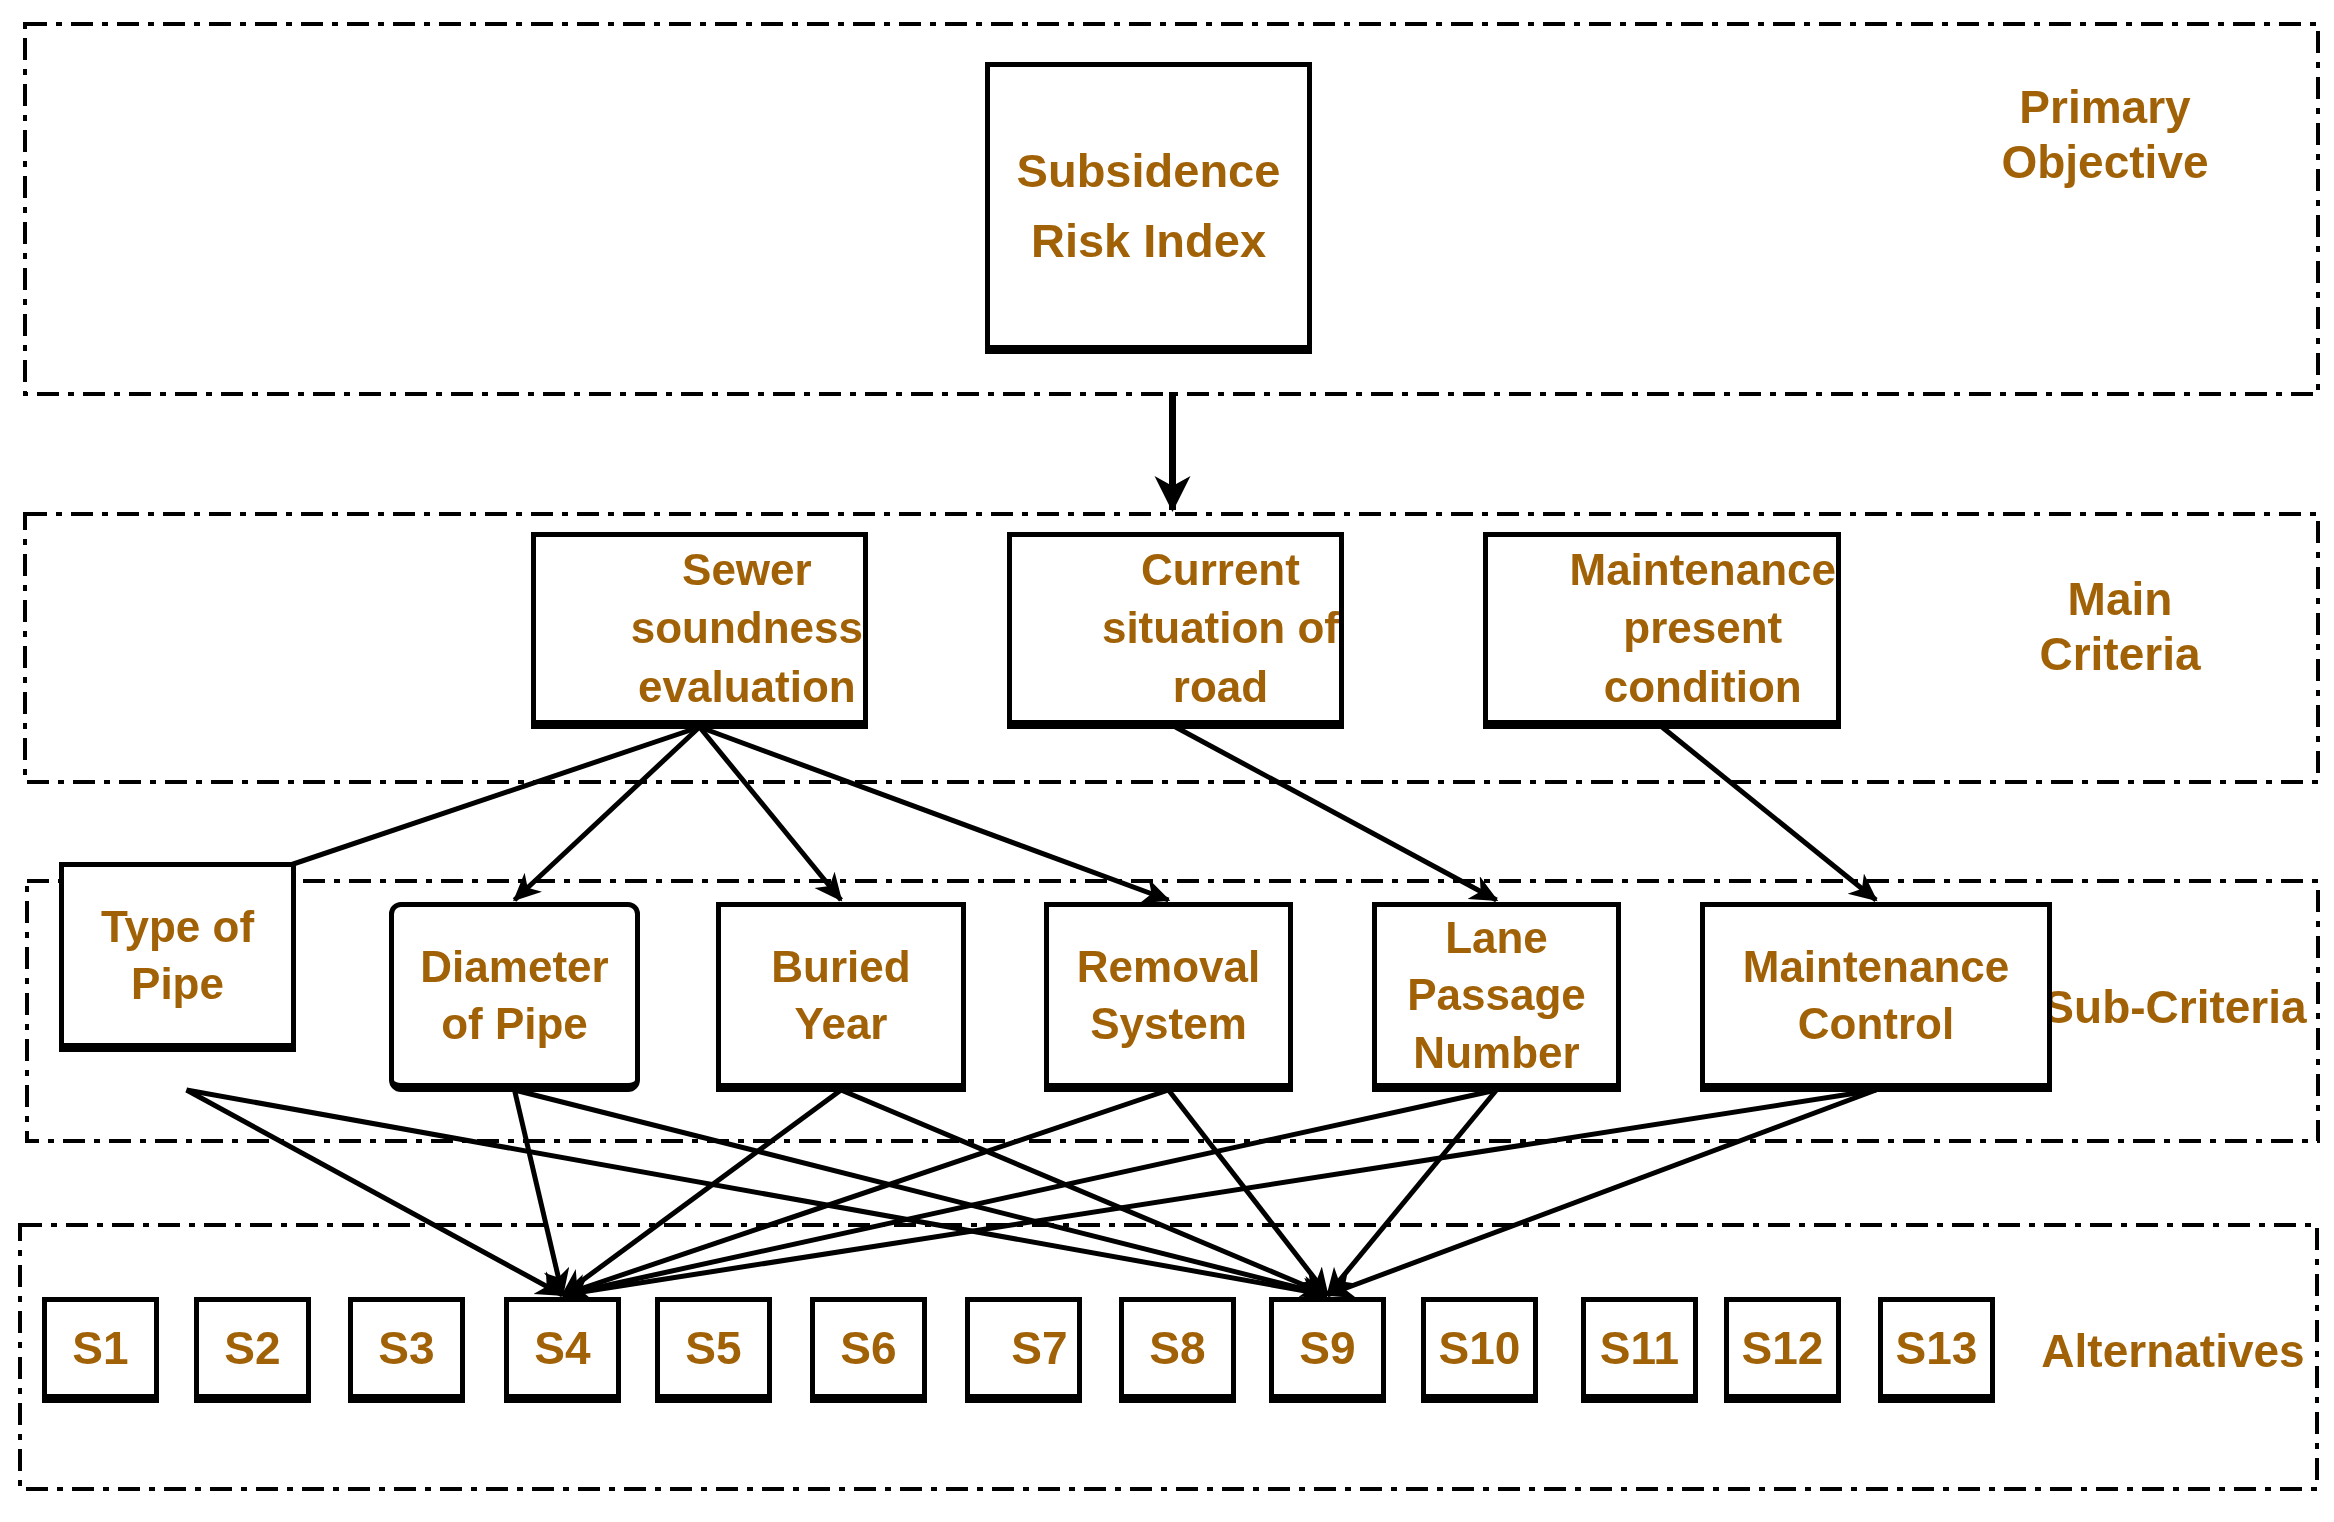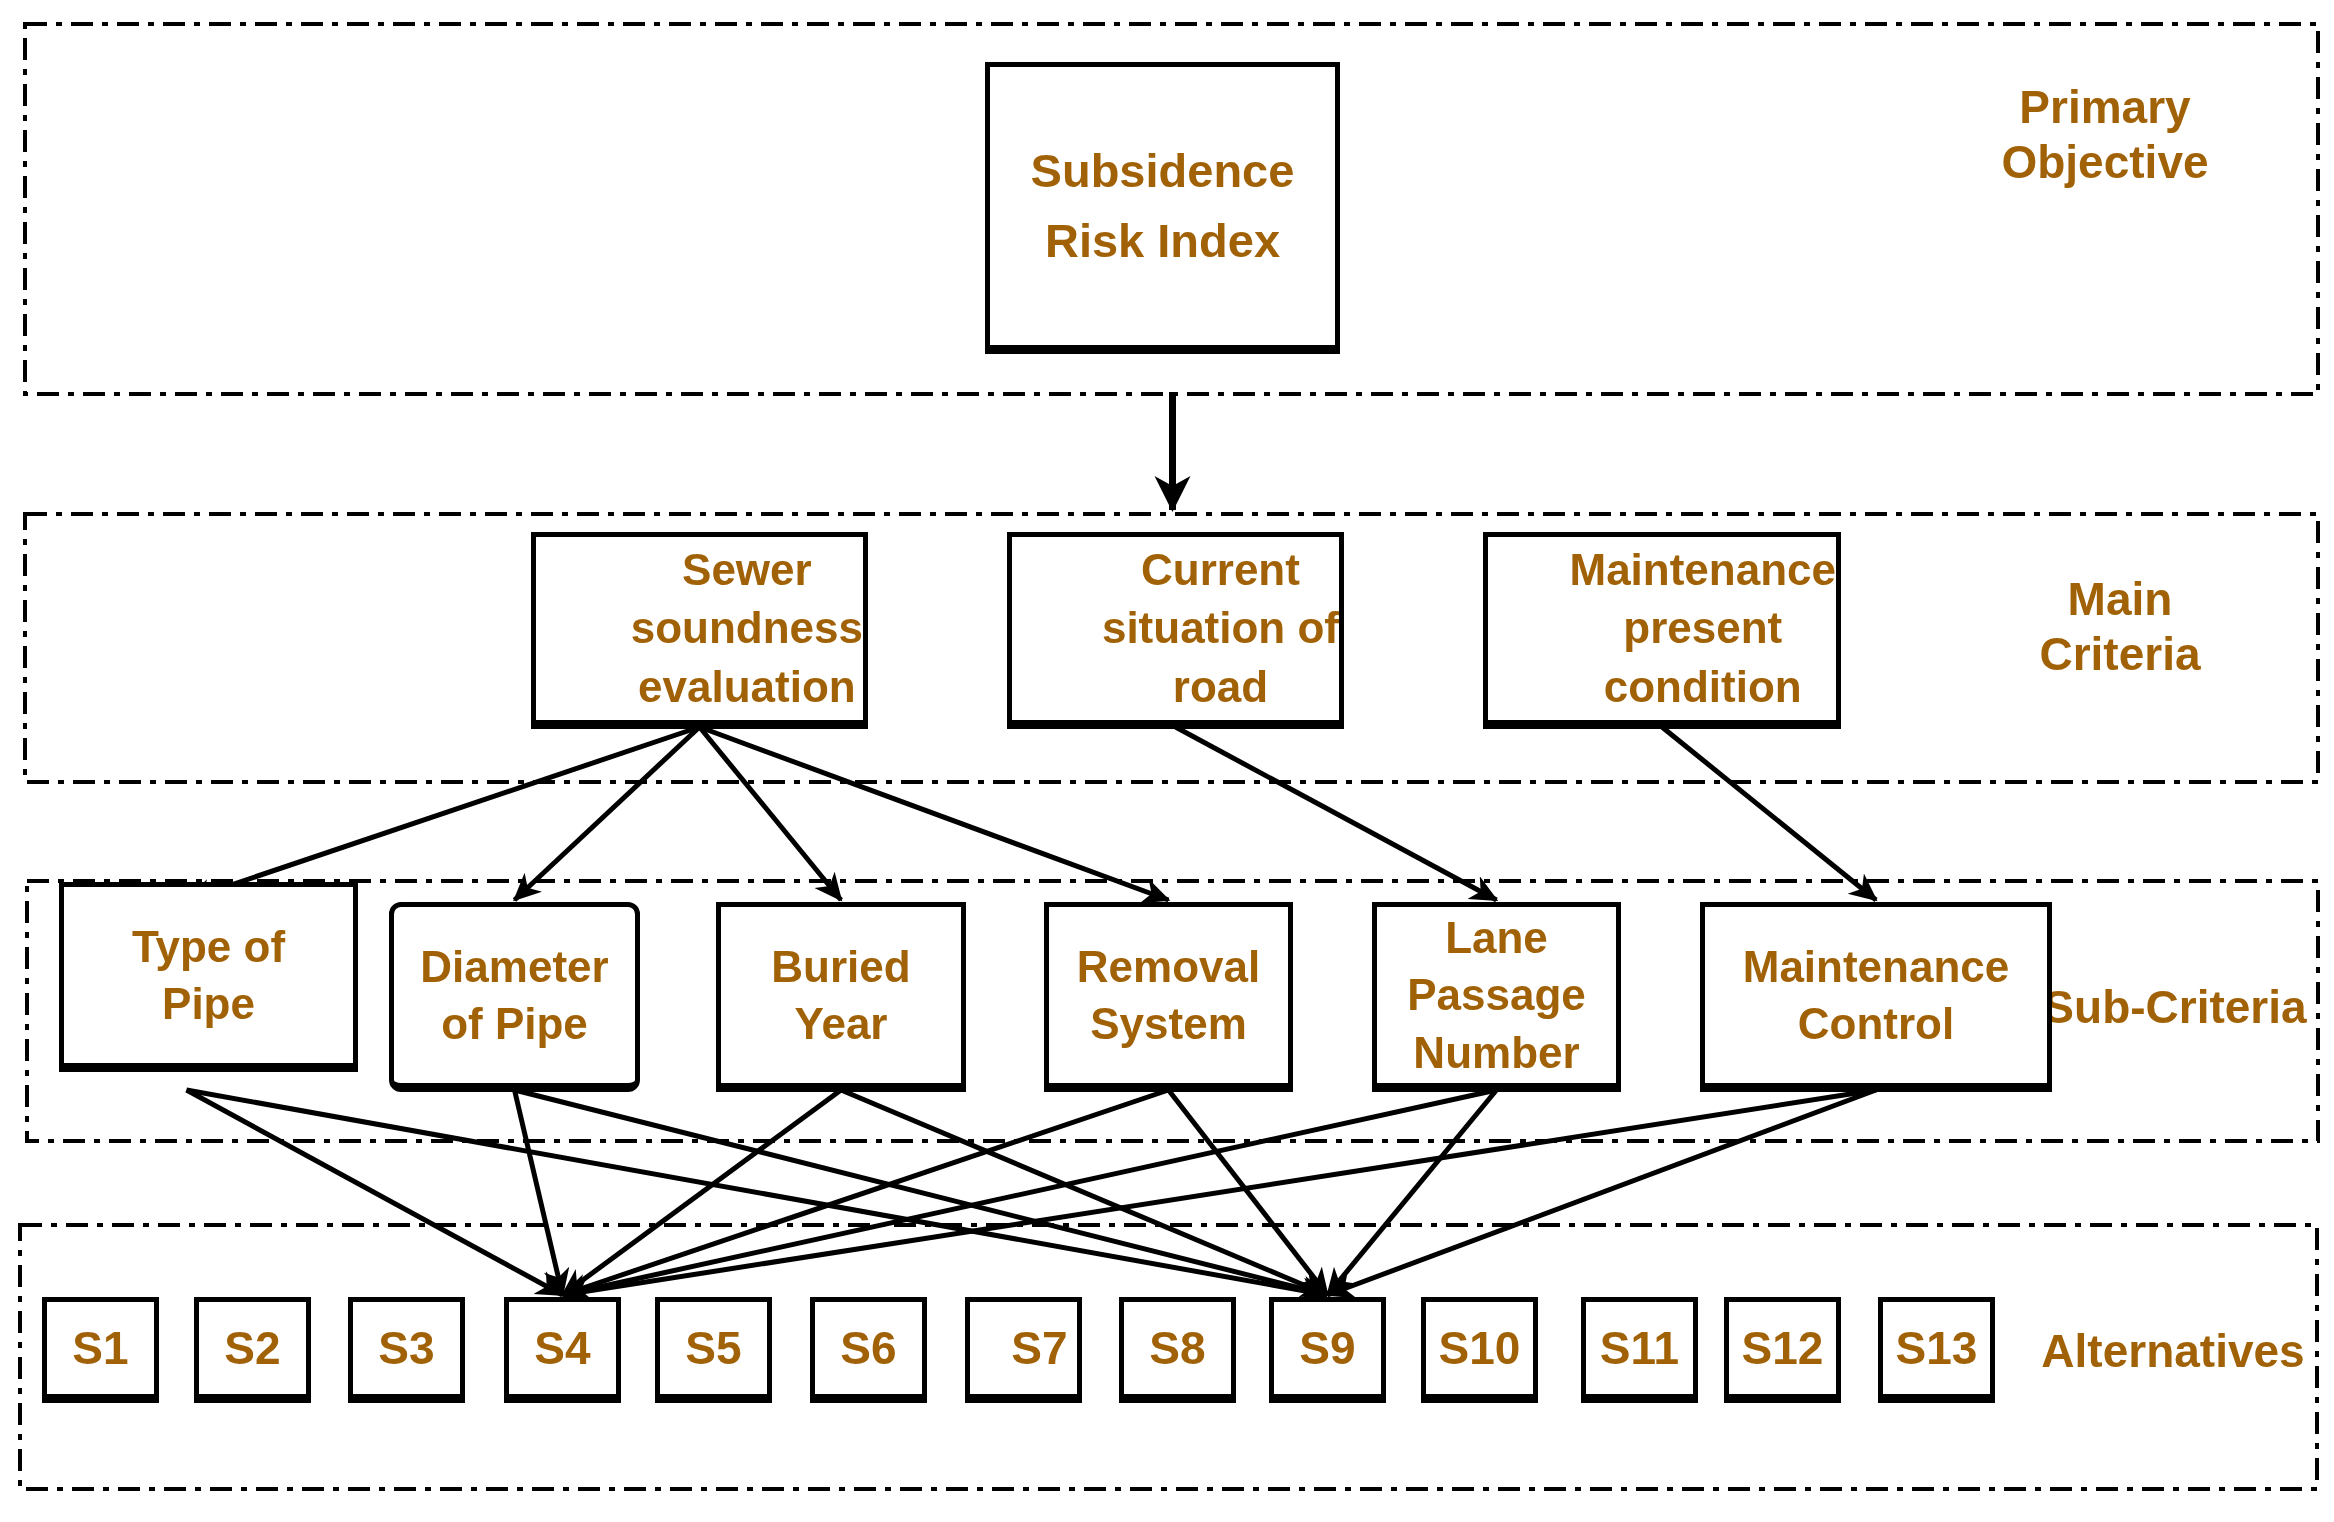--- a/index.html
+++ b/index.html
@@ -72,21 +72,21 @@
       <div class="band-label" style="left: 1970px; top: 572px; width: 300px;">
         <div>Main</div>
         <div>Criteria</div>
       </div>
       <div class="band-label" style="left: 2025px; top: 980px; width: 300px;">
         <div>Sub-Criteria</div>
       </div>
       <div class="band-label" style="left: 2018px; top: 1324px; width: 310px;">
         <div>Alternatives</div>
       </div>
-      <div class="node node--objective" style="left: 985px; top: 62px; width: 355px; height: 292px;">
+      <div class="node node--objective" style="left: 985px; top: 62px; width: 327px; height: 292px;">
         <div>
           <div>Subsidence</div>
           <div>Risk Index</div>
         </div>
       </div>
       <div class="node node--main" style="left: 531px; top: 532px; width: 337px; height: 197px;">
         <div>
           <div>Sewer</div>
           <div>soundness</div>
           <div>evaluation</div>
@@ -99,21 +99,21 @@
           <div>road</div>
         </div>
       </div>
       <div class="node node--main" style="left: 1483px; top: 532px; width: 358px; height: 197px;">
         <div>
           <div>Maintenance</div>
           <div>present</div>
           <div>condition</div>
         </div>
       </div>
-      <div class="node node--sub" style="left: 59px; top: 882px; width: 299px; height: 190px;">
+      <div class="node node--sub" style="left: 59px; top: 862px; width: 237px; height: 190px;">
         <div>
           <div>Type of</div>
           <div>Pipe</div>
         </div>
       </div>
       <div class="node node--sub" style="left: 389px; top: 902px; width: 251px; height: 190px; border-radius: 12px;">
         <div>
           <div>Diameter</div>
           <div>of Pipe</div>
         </div>

